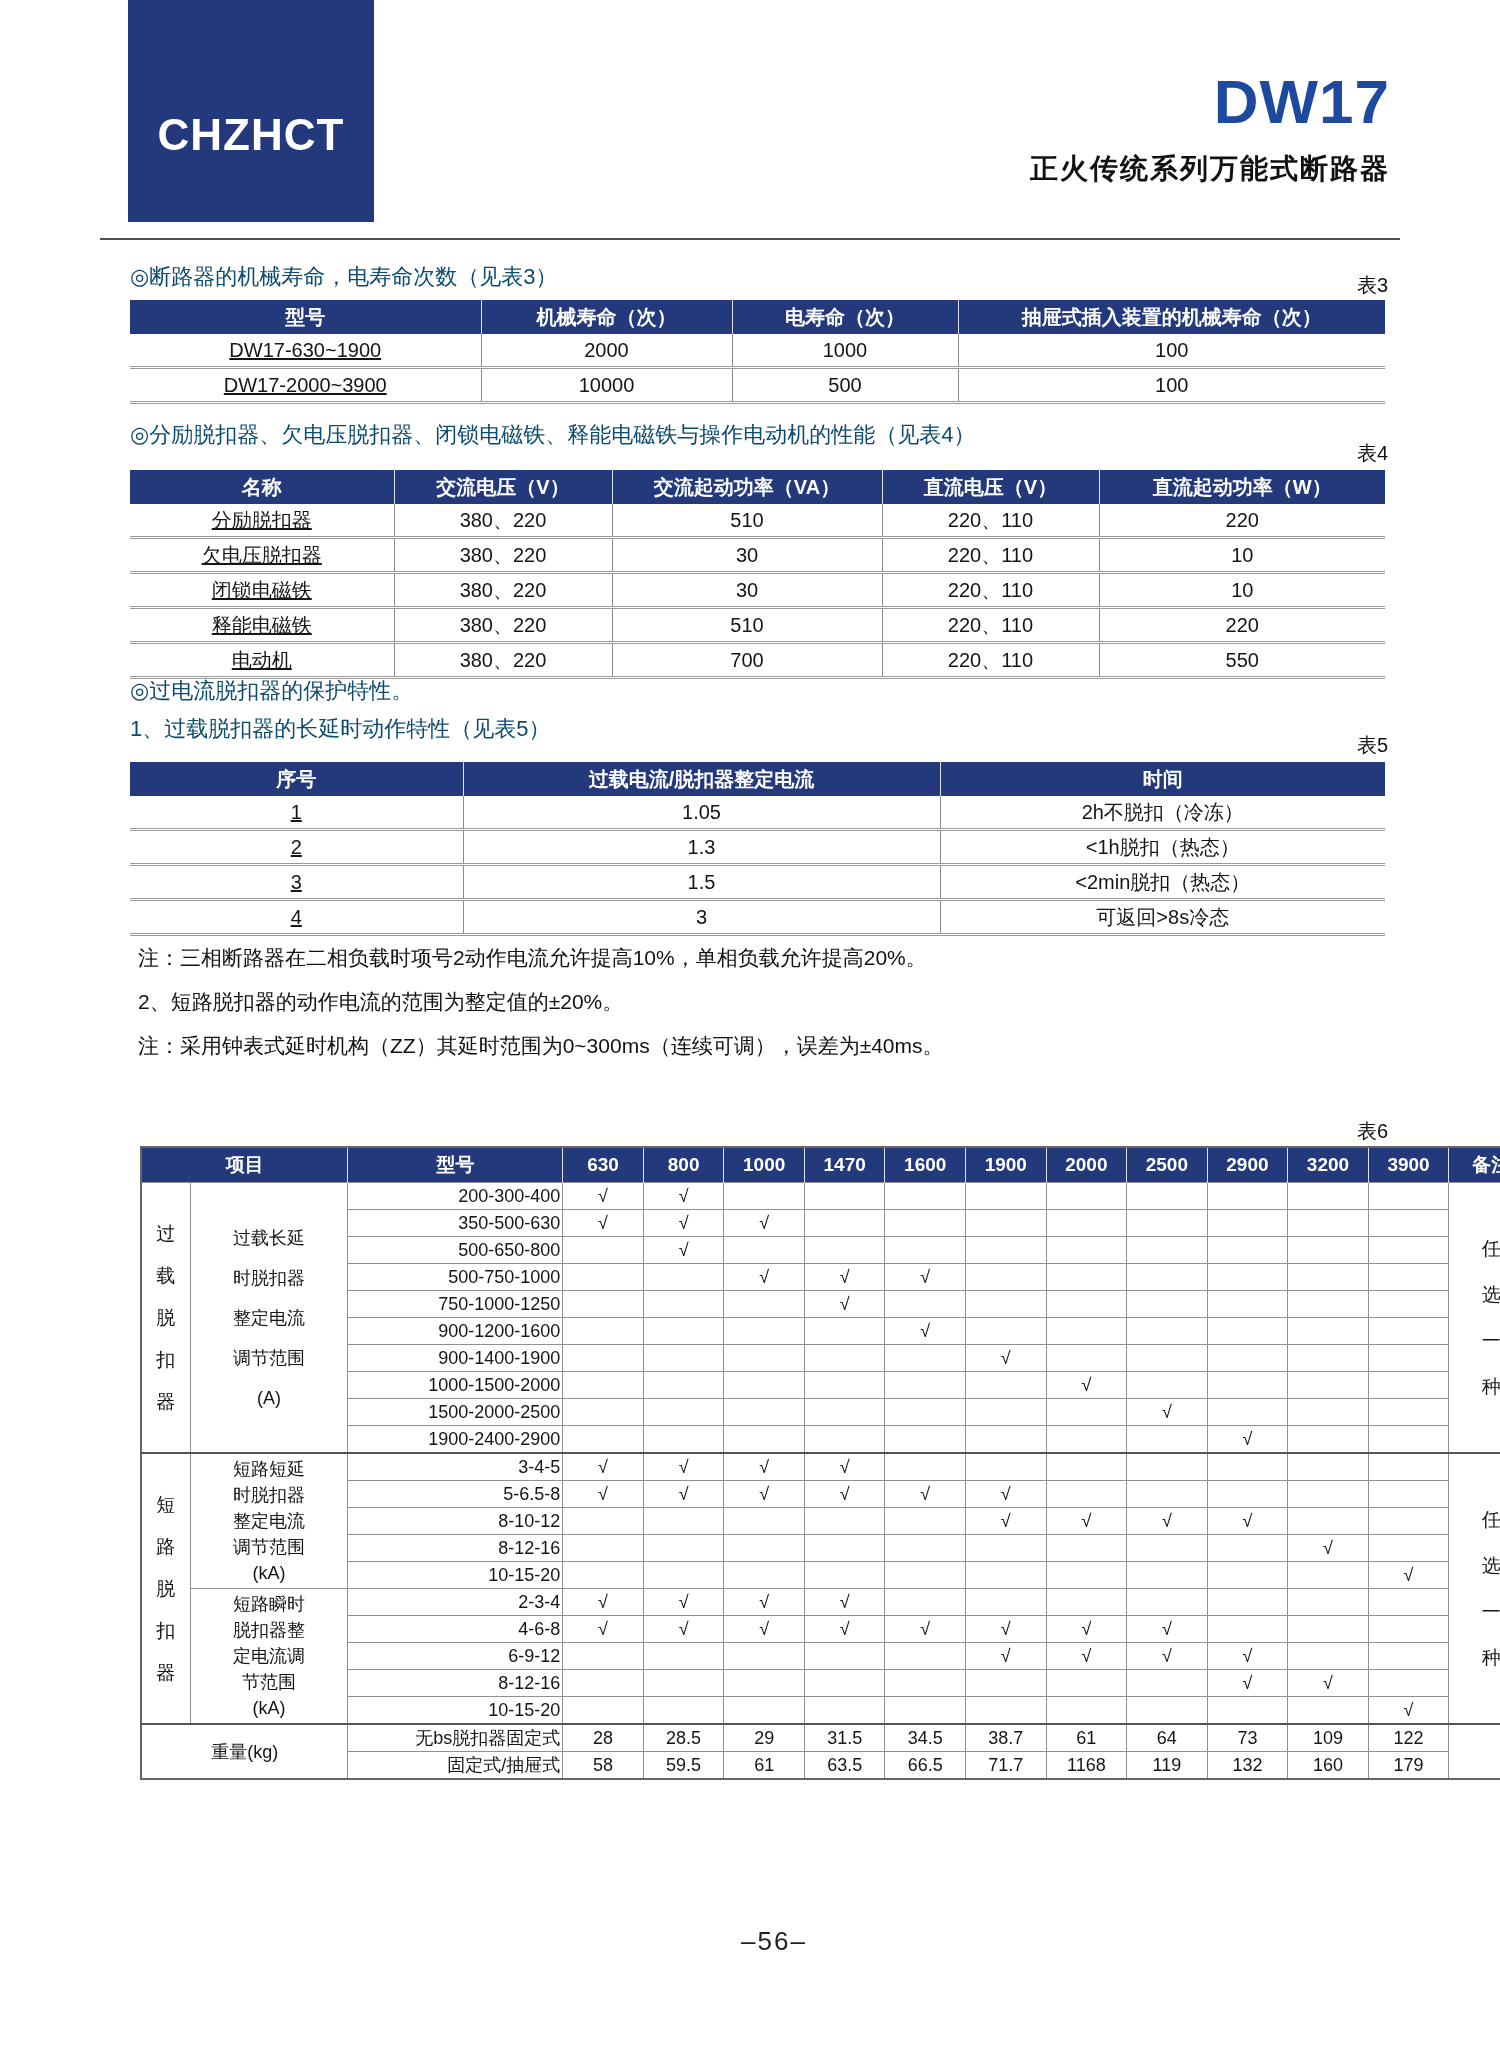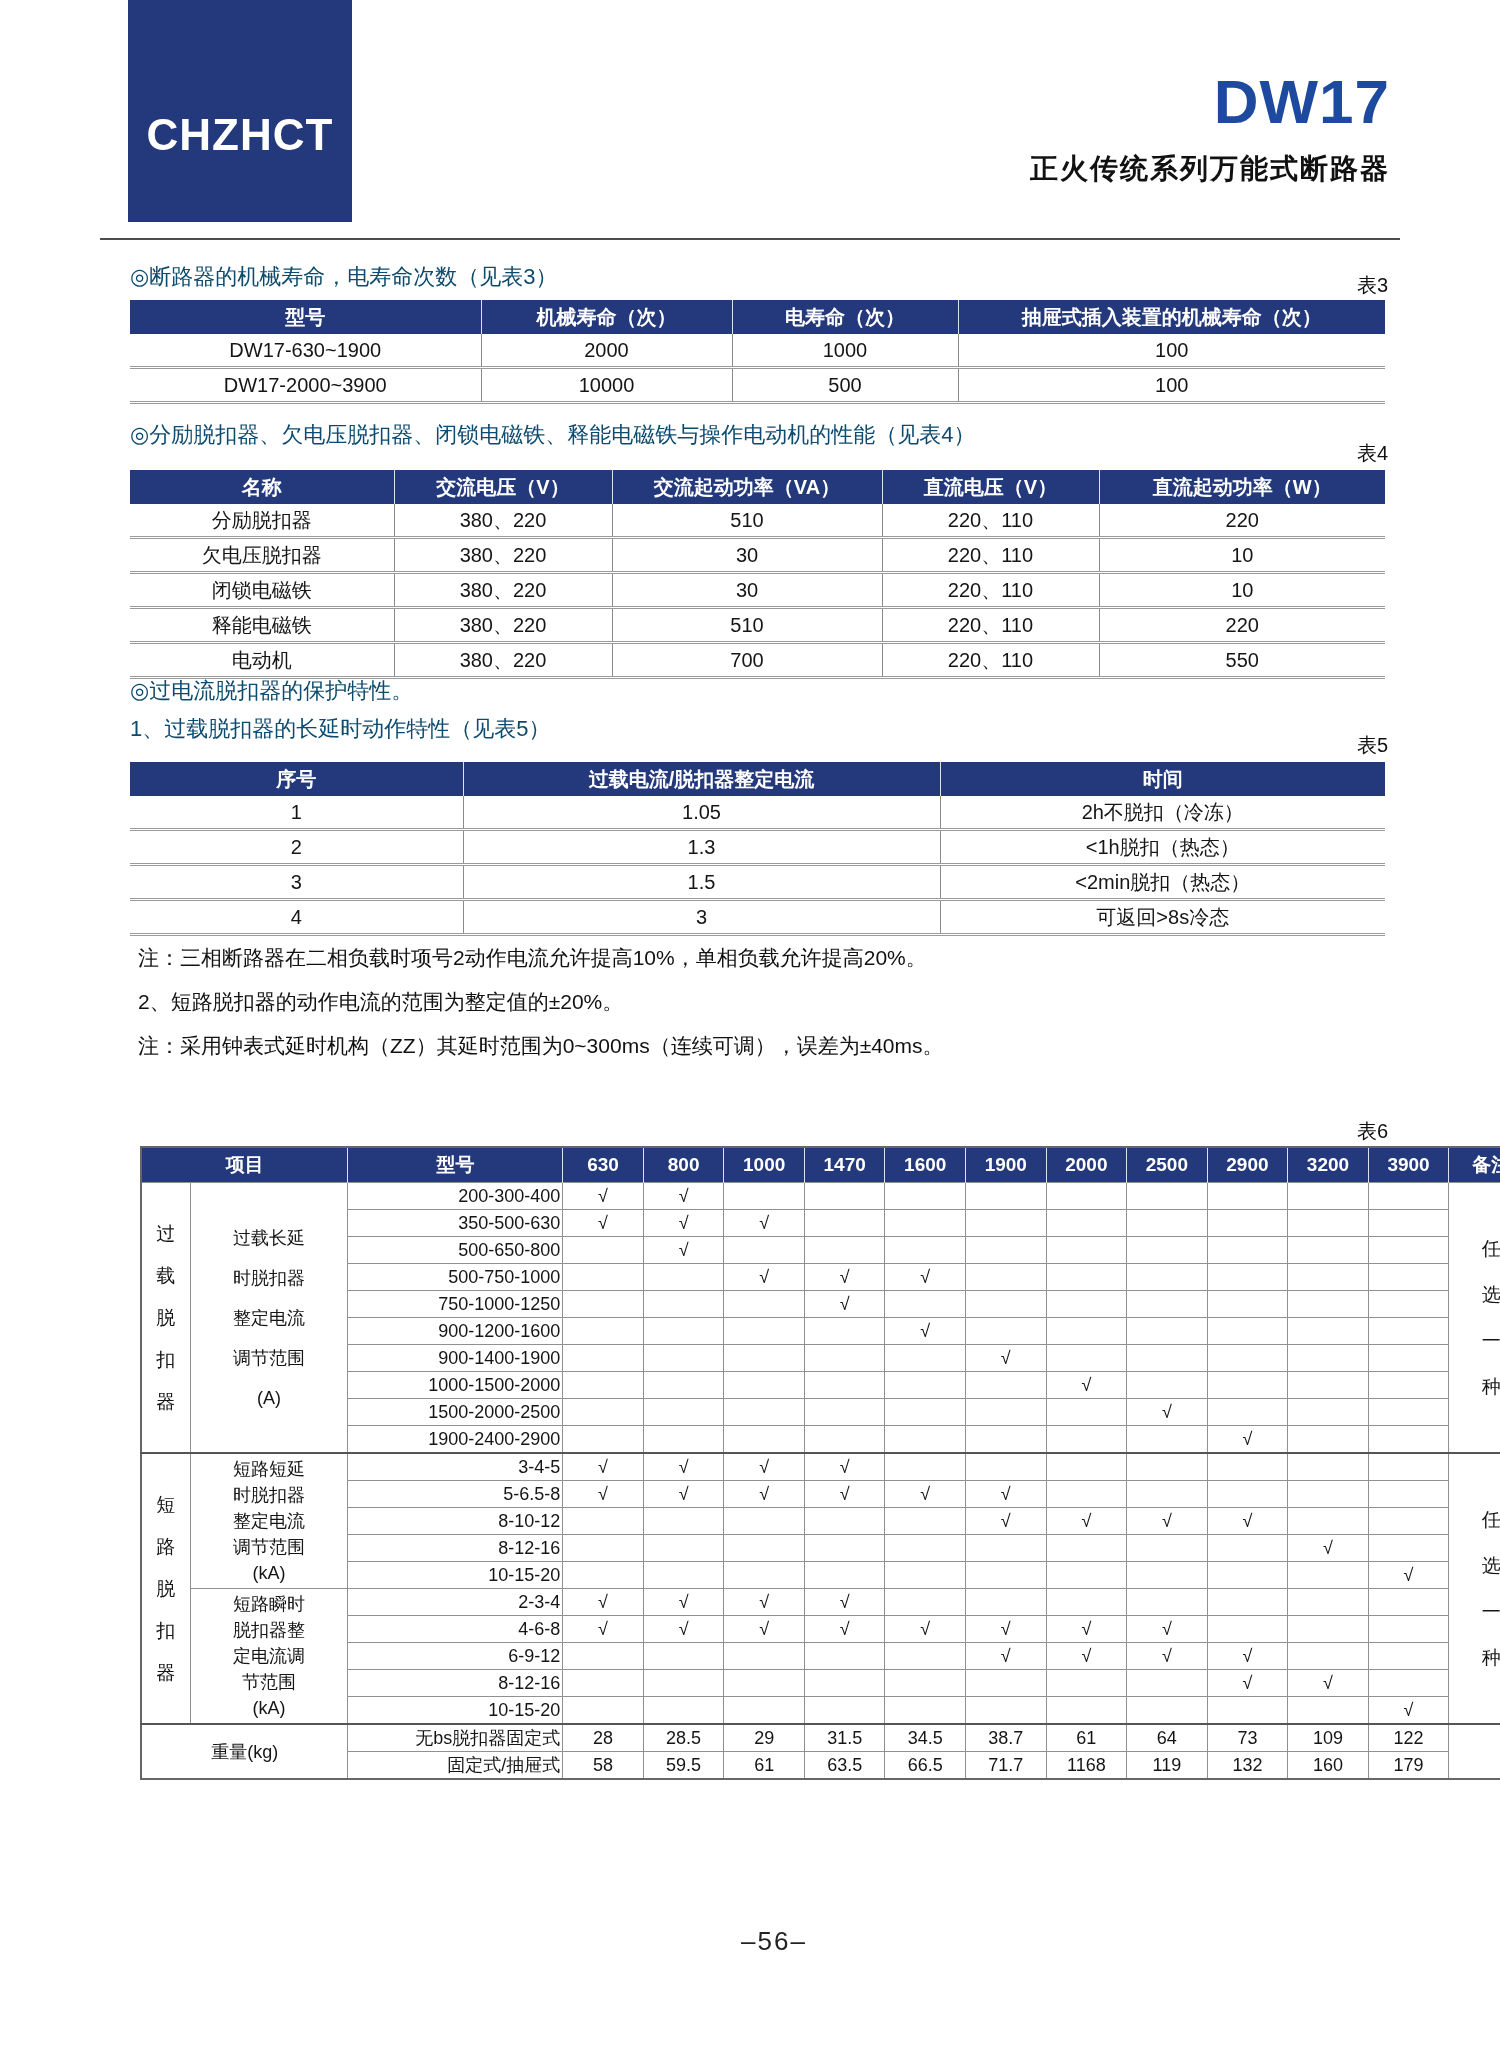--- a/index.html
+++ b/index.html
@@ -1,40 +1,40 @@
 <!DOCTYPE html>
 <html><head>
 <meta charset="utf-8">
 <style>
   html,body{margin:0;padding:0;background:#fff;}
   .page{position:relative;width:1500px;height:2049px;background:#ffffff;overflow:hidden;
         font-family:"Liberation Sans","DejaVu Sans",sans-serif;color:#151515;}
 
   
-  .logo{position:absolute;left:128px;top:0;width:224px;height:222px;background:#24397B;
+  .logo{position:absolute;left:128px;top:0;width:246px;height:222px;background:#24397B;
         display:flex;align-items:center;justify-content:center;padding-top:48px;box-sizing:border-box;}
   .logo span{color:#fff;font-size:44px;font-weight:bold;letter-spacing:1px;}
   .model{position:absolute;right:110px;top:66px;font-size:62px;font-weight:bold;color:#1D4A9E;letter-spacing:1px;}
   .subtitle{position:absolute;right:110px;top:150px;font-size:28px;font-weight:bold;color:#111;letter-spacing:2px;}
   .rule{position:absolute;left:100px;top:238px;width:1300px;height:2px;background:#4d4d4d;}
 
   
   .sec-title{position:absolute;left:130px;font-size:22px;color:#0c4a6e;}
   .tbl-label{position:absolute;right:112px;font-size:20px;color:#111;}
   .note{position:absolute;left:130px;font-size:21px;color:#111;margin-left:8px;}
 
   
   .twrap{position:absolute;left:130px;width:1255px;}
   .dt{border-collapse:collapse;table-layout:fixed;width:100%;}
   .dt th{background:#24397B;color:#fff;font-size:20px;font-weight:bold;height:34px;
          border-left:1px solid rgba(255,255,255,.85);padding:0 4px;}
   .dt th:first-child{border-left:none;}
   .dt td{height:32px;text-align:center;font-size:20px;color:#151515;
          border-bottom:3px double #9a9a9a;border-left:1px solid #8a8a8a;padding:0 4px;}
-  .dt td:first-child{border-left:none;}
+  .dt td:first-child{border-left:none;text-decoration:underline;}
 
   
   .twrap6{position:absolute;left:140px;top:1146px;width:1395px;}
   #t6{border-collapse:collapse;table-layout:fixed;width:100%;border:2px solid #666;}
   #t6 th{background:#24397B;color:#fff;font-size:19px;font-weight:bold;height:34px;
          border-left:1px solid rgba(255,255,255,.85);padding:0 2px;}
   #t6 th:first-child{border-left:none;}
   #t6 td{border:1px solid #909090;height:26px;font-size:18px;text-align:center;color:#151515;padding:0 2px;}
   #t6 td.lbl{text-align:right;padding-left:8px;}
   #t6 td.grp{font-size:19px;line-height:42px;white-space:pre-line;}

